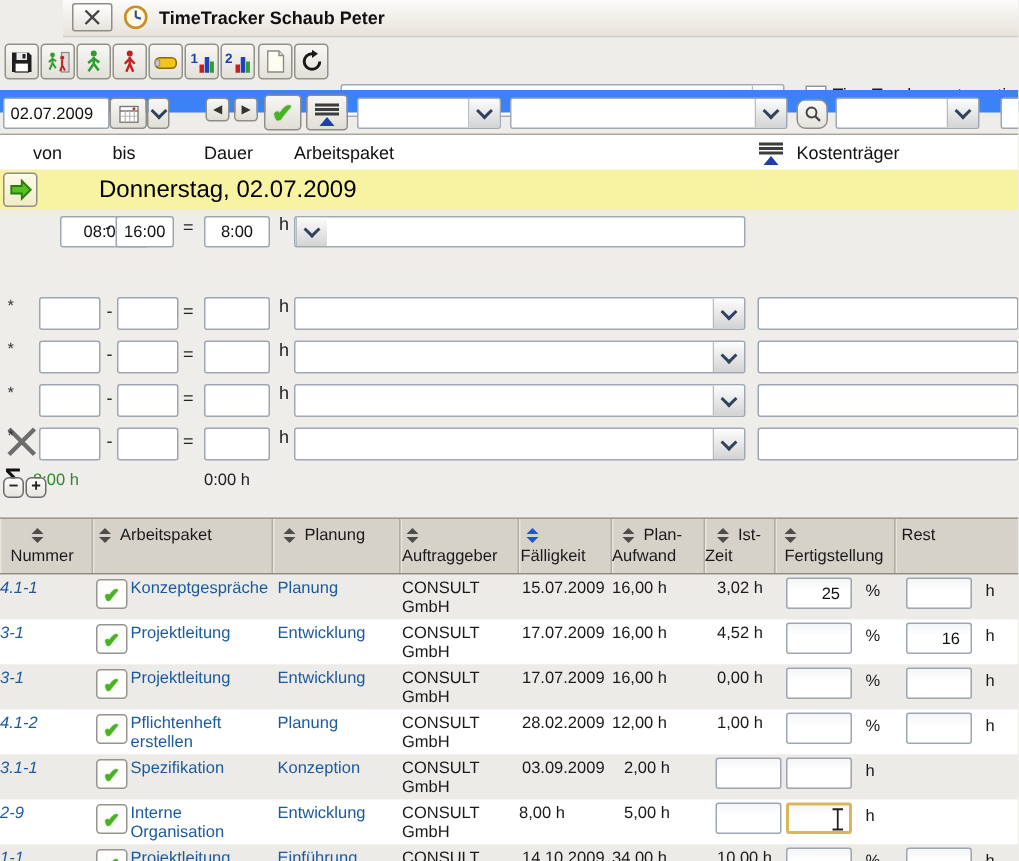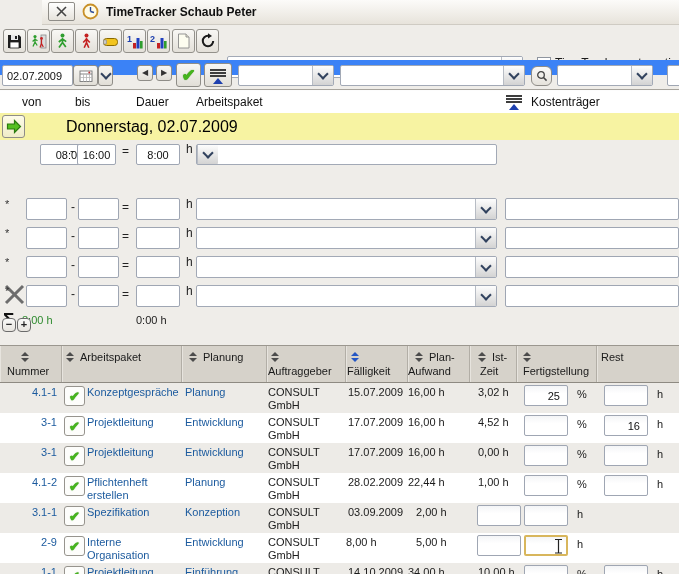--- a/index.html
+++ b/index.html
@@ -64,21 +64,21 @@
   .sorticon .up{border-bottom:4px solid #4c4c4c;margin-bottom:2px;}
   .sorticon .dn{border-top:4px solid #4c4c4c;}
   .sorticon.active .up{border-bottom-color:#2456c4;}
   .sorticon.active .dn{border-top-color:#2456c4;}
 
   .tblbody{position:absolute;left:0;top:383px;width:679px;height:191px;overflow:hidden;}
   .trow{display:grid;grid-template-columns:62px 120px 85px 79px 62px 62px 47px 80px 82px;height:30px;}
   .trow.odd{background:#edebe7;}
   .trow.even{background:#ffffff;}
   .td{padding-top:3px;line-height:13px;overflow:visible;position:relative;box-sizing:border-box;}
-  .c-num{text-align:right;padding-right:5px;color:#1b5a9e;}
+  .c-num{text-align:left;padding-right:5px;color:#1b5a9e;font-style:italic;}
   .c-ap{display:flex;align-items:flex-start;padding-top:3px;}
   .checkbtn{margin-left:2px;width:21px;height:20px;border:1px solid #97948e;border-radius:3px;background:#fdfdfb;display:inline-flex;align-items:center;justify-content:center;flex:none;box-sizing:border-box;}
   .ck{color:#46b41e;font-weight:bold;font-size:13px;line-height:1;text-shadow:0 0 1px #2f8a10;}
   .aptext{margin-left:2px;color:#1b5a9e;width:93px;}
   .c-proj{color:#1b5a9e;padding-left:3px;}
   .c-auf{color:#1a1a1a;padding-left:1px;}
   .c-fael{color:#1a1a1a;padding-left:2px;white-space:nowrap;}
   .c-plan{color:#1a1a1a;white-space:nowrap;}
   .c-ist{color:#1a1a1a;padding-left:8px;white-space:nowrap;}
   .c-fert,.c-rest{display:flex;align-items:flex-start;padding-top:2px;}
@@ -411,21 +411,21 @@
       <div class="hlabel">Aufwand</div>
     </div>
     <div class="th">
       <div class="hline" style="padding-left:8px">
           <span class="sorticon">
             <i class="up"></i>
             <i class="dn"></i>
           </span>
           <span class="hlabel">Ist-</span>
         </div>
-      <div class="hlabel" style="padding-left:10px">Zeit</div>
+      <div class="hlabel" style="">Zeit</div>
     </div>
     <div class="th">
       <div class="hline" style="padding-left:6px">
           <span class="sorticon">
             <i class="up"></i>
             <i class="dn"></i>
           </span>
         </div>
       <div class="hlabel" style="padding-left:6px">Fertigstellung</div>
     </div>
@@ -511,21 +511,21 @@
       <div class="td c-num">4.1-2</div>
       <div class="td c-ap">
         <span class="checkbtn">
             <span class="ck">✔</span>
           </span>
         <span class="aptext">Pflichtenheft erstellen</span>
       </div>
       <div class="td c-proj">Planung</div>
       <div class="td c-auf">CONSULT GmbH</div>
       <div class="td c-fael">28.02.2009</div>
-      <div class="td c-plan">22,44 h</div>
+      <div class="td c-plan">12,00 h</div>
       <div class="td c-ist">1,00 h</div>
       <div class="td c-fert">
           <input class="cin" value="" style="">
           <span class="unit">%</span>
         </div>
       <div class="td c-rest">
           <input class="cin" value="" style="">
           <span class="unit">h</span>
         </div>
     </div>

